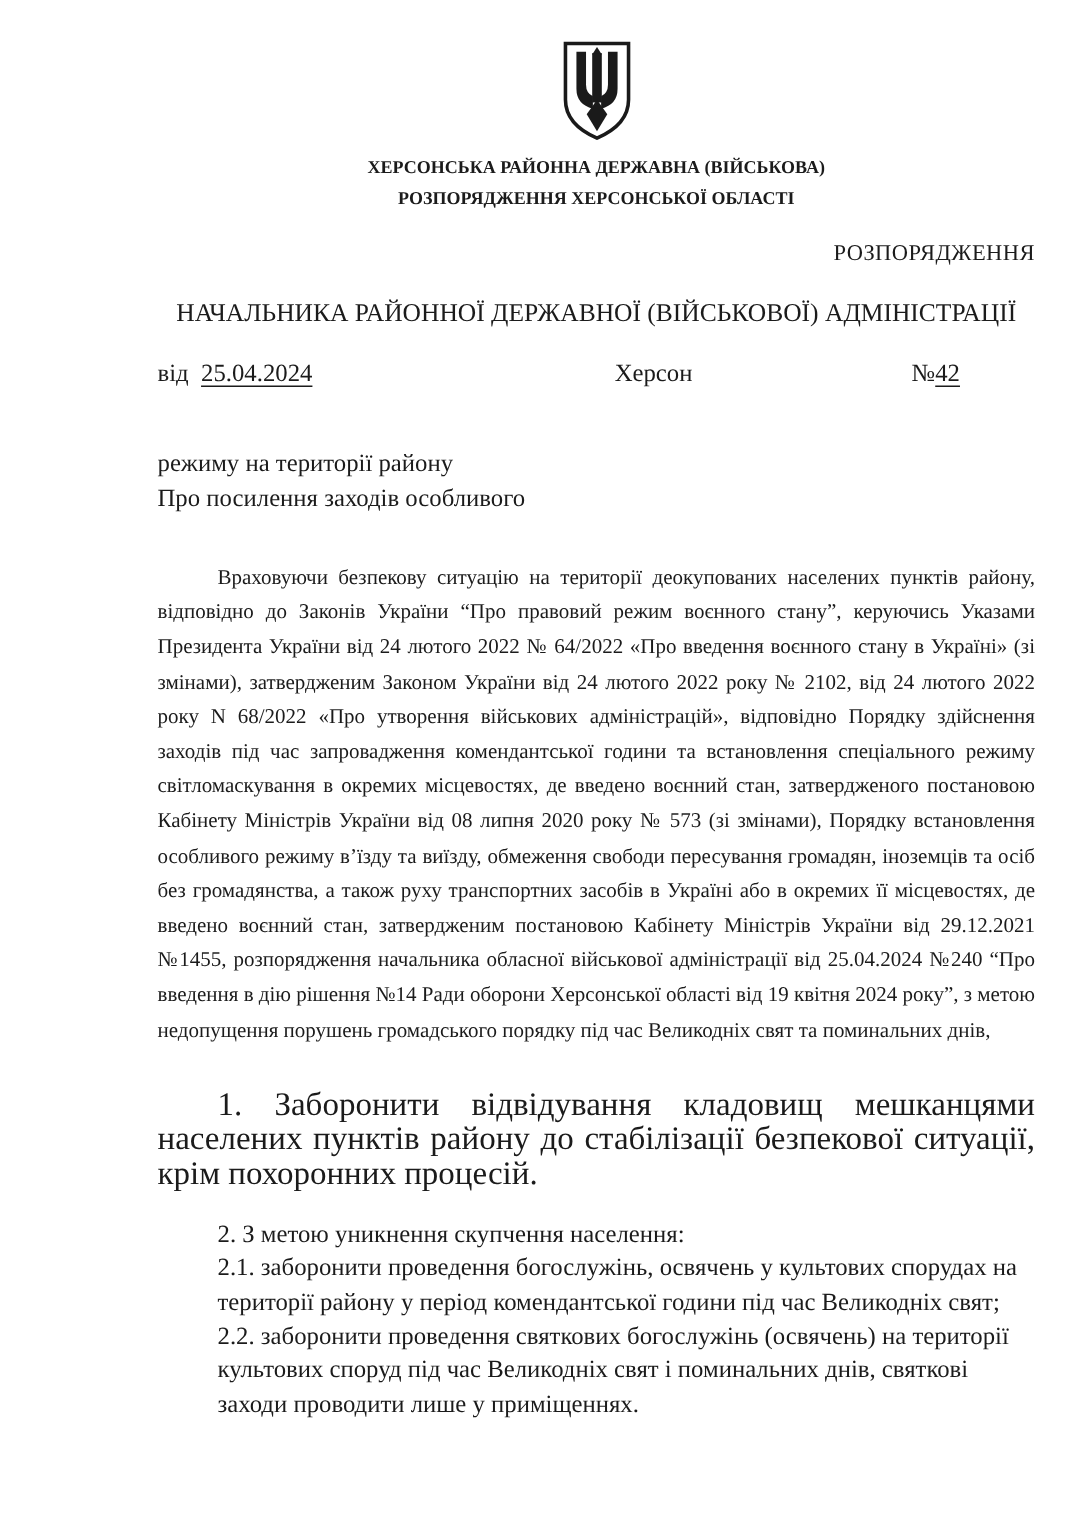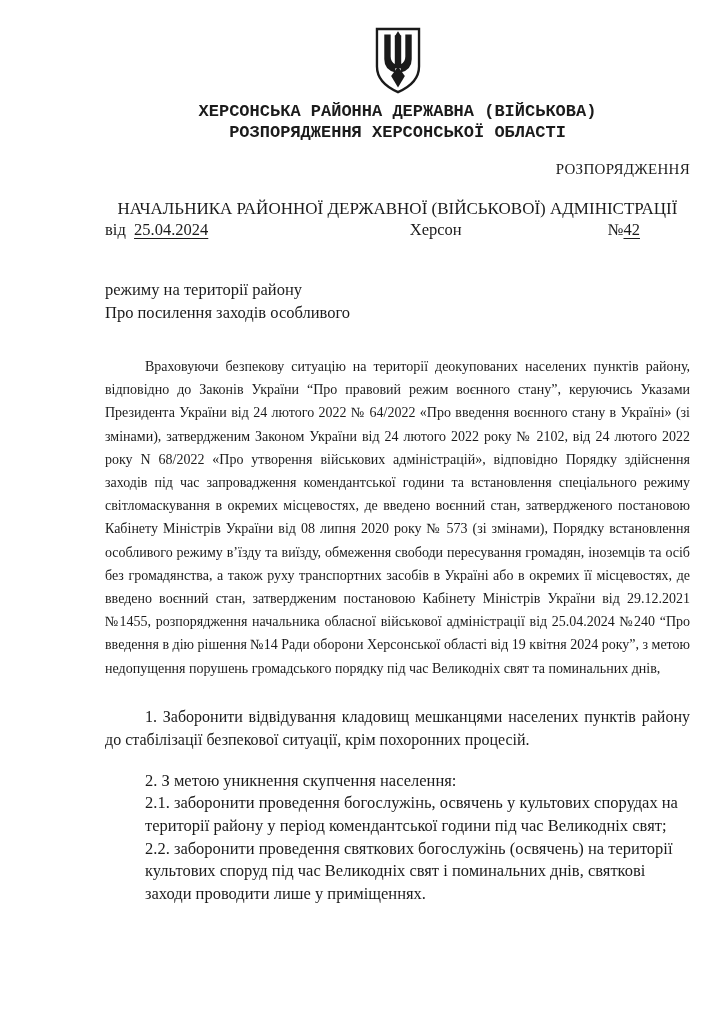--- a/index.html
+++ b/index.html
@@ -23,41 +23,41 @@
     background: #ffffff;
   }
   .emblem-wrap {
     text-align: center;
     height: 72px;
   }
   .emblem-wrap svg { display: inline-block; }
   .org-name {
     text-align: center;
     font-weight: bold;
-    font-size: 17px;
+    font-size: 12px;
     line-height: 21px;
     margin-top: 3px;
-    font-family: Liberation Mono, monospace;
   }
   .doc-type {
     text-align: right;
     font-weight: normal;
     font-size: 15px;
     line-height: 24px;
     margin-top: 14px;
     letter-spacing: 0.3px;
   }
   .doc-author {
     text-align: center;
     font-size: 17px;
     line-height: 21px;
     margin-top: 17px;
   }
   .meta-row {
     display: flex;
+    margin-top: 19px;
     font-size: 16.5px;
     line-height: 22px;
   }
   .meta-col { flex: 1 1 0; }
   .meta-city { text-align: right; }
   .meta-num  { text-align: right; padding-right: 50px; }
   .u { text-decoration: underline; text-underline-offset: 3px; }
   .subject {
     margin-top: 37px;
     font-size: 16.5px;
@@ -70,21 +70,21 @@
     text-align: justify;
     text-indent: 40px;
   }
   .resolution {
     margin-top: 43px;
     font-size: 16.5px;
     line-height: 23px;
   }
   .order-item-first {
     margin-top: 25px;
-    font-size: 16px;
+    font-size: 22px;
     line-height: 23px;
     text-align: justify;
     text-indent: 40px;
   }
   .order-items-block {
     margin-top: 19px;
     padding-left: 40px;
     font-size: 16.5px;
     line-height: 22.6px;
   }

